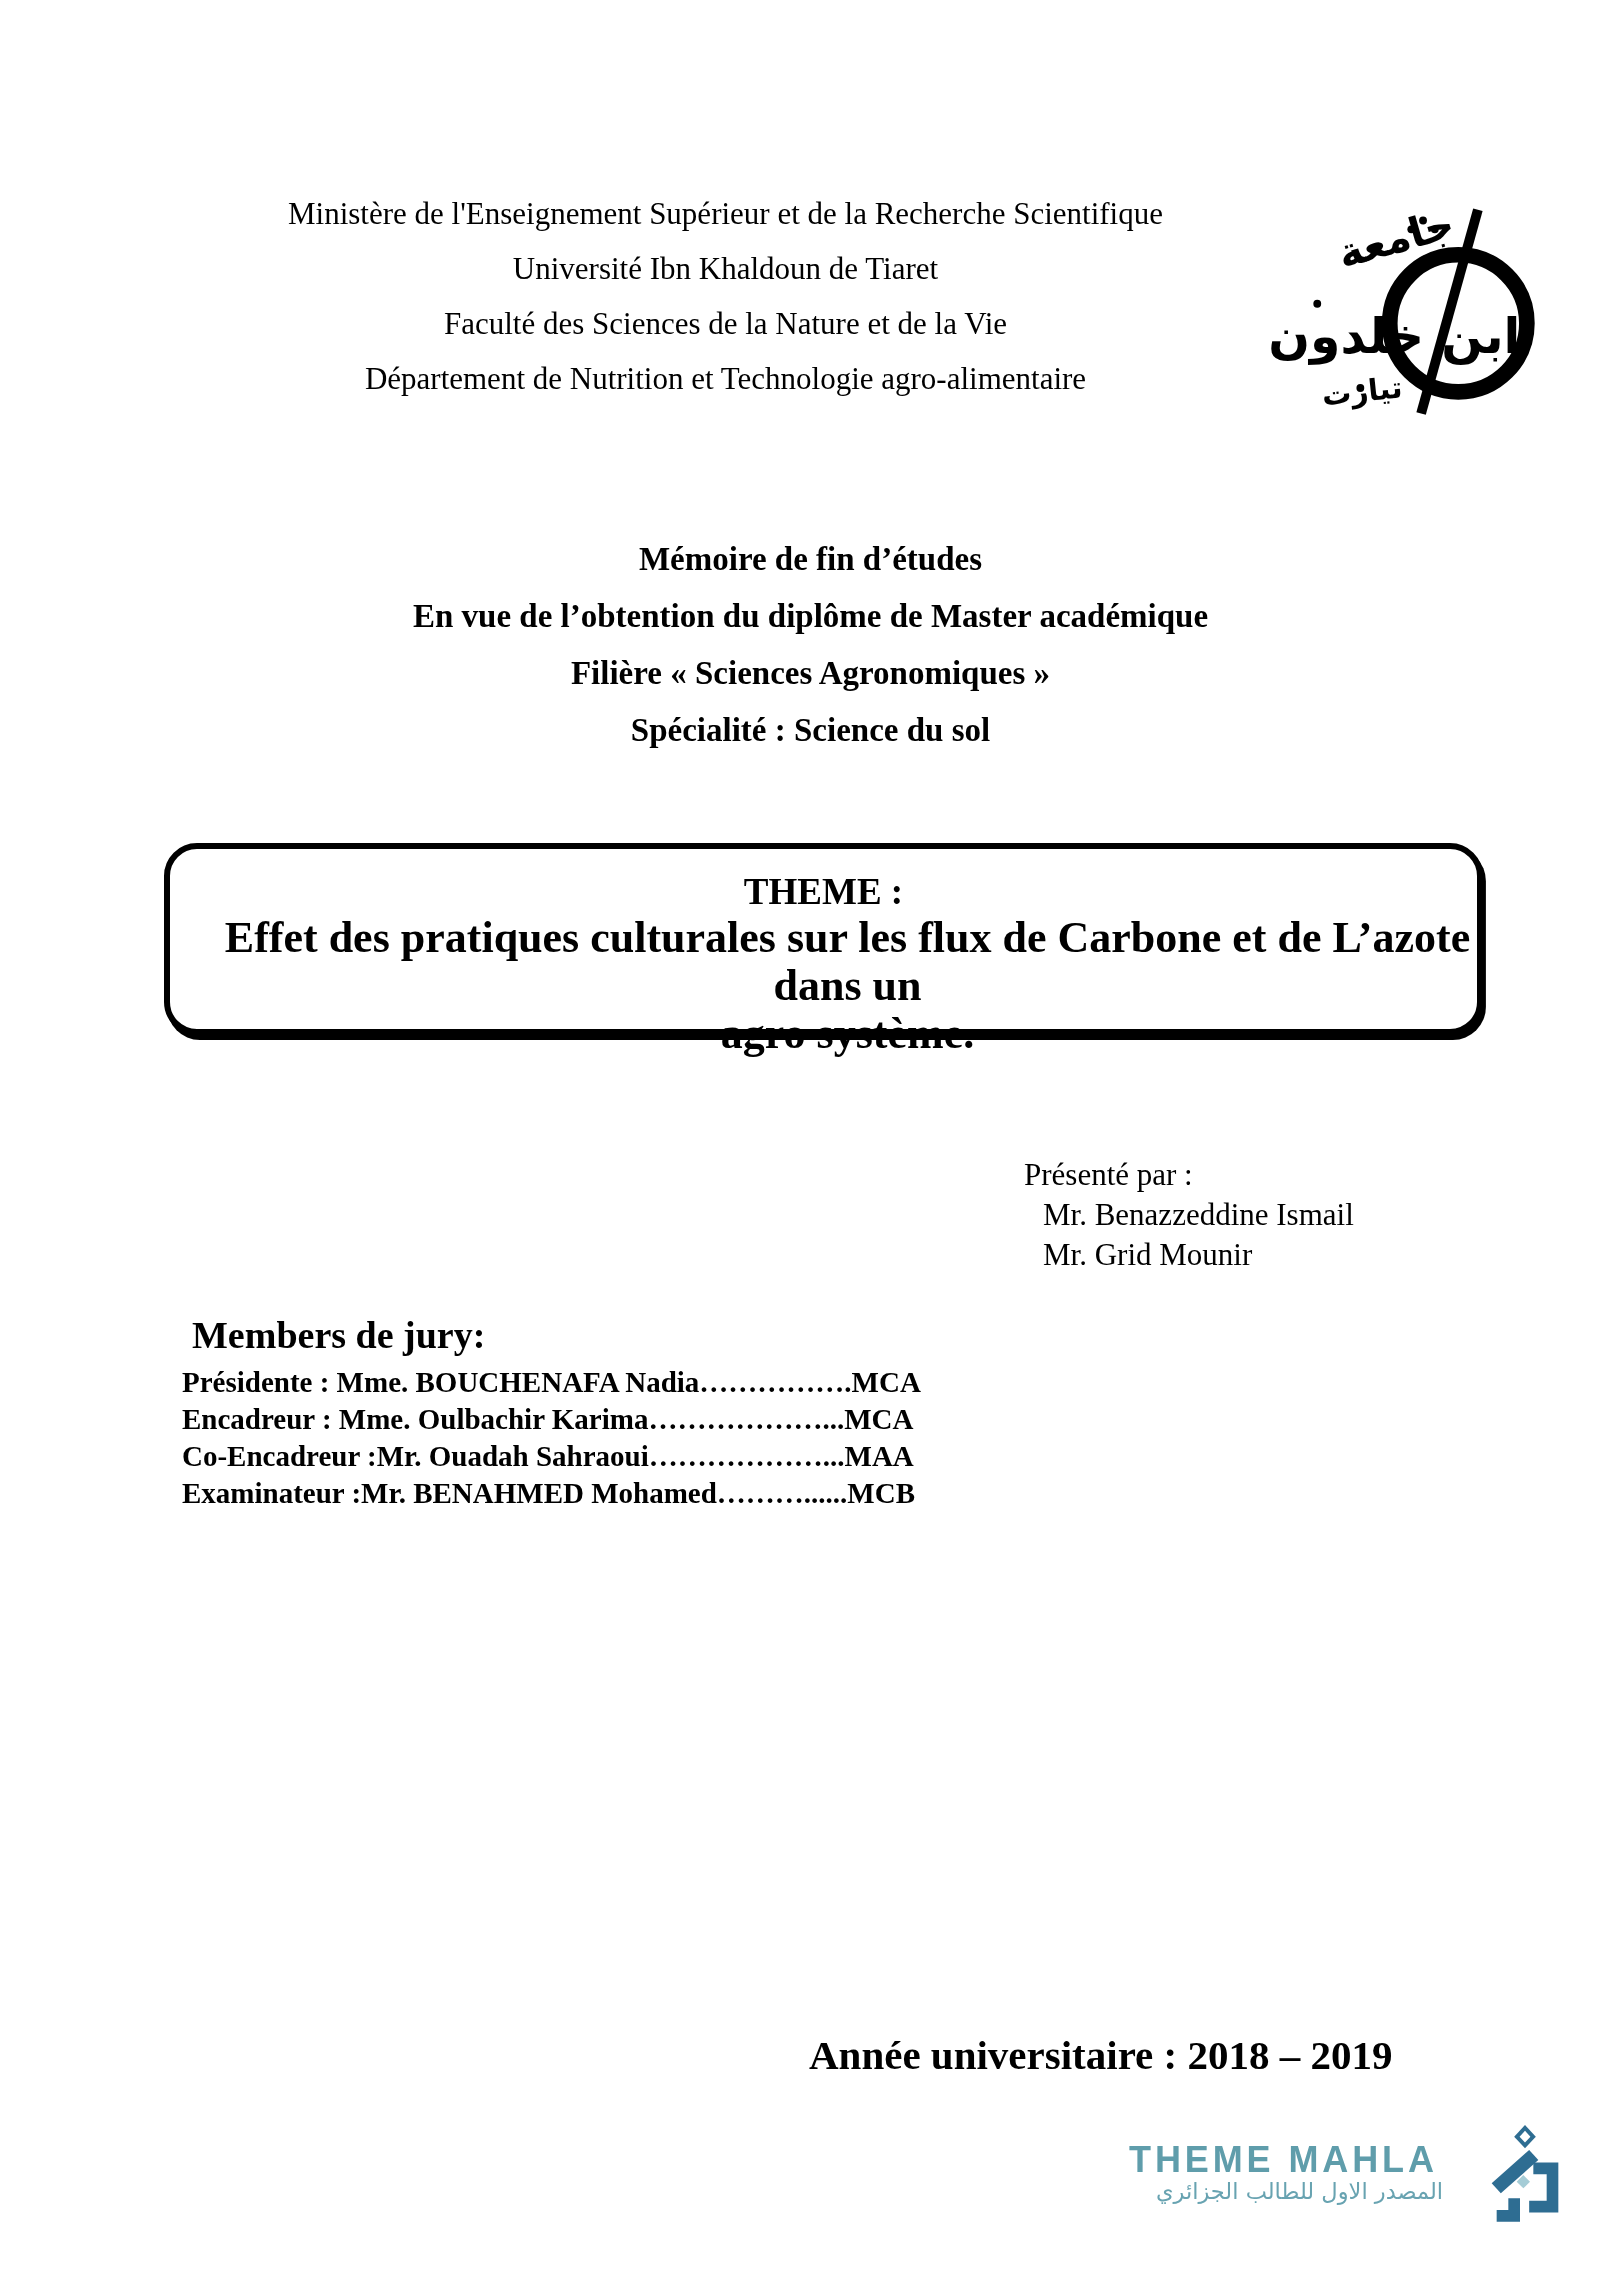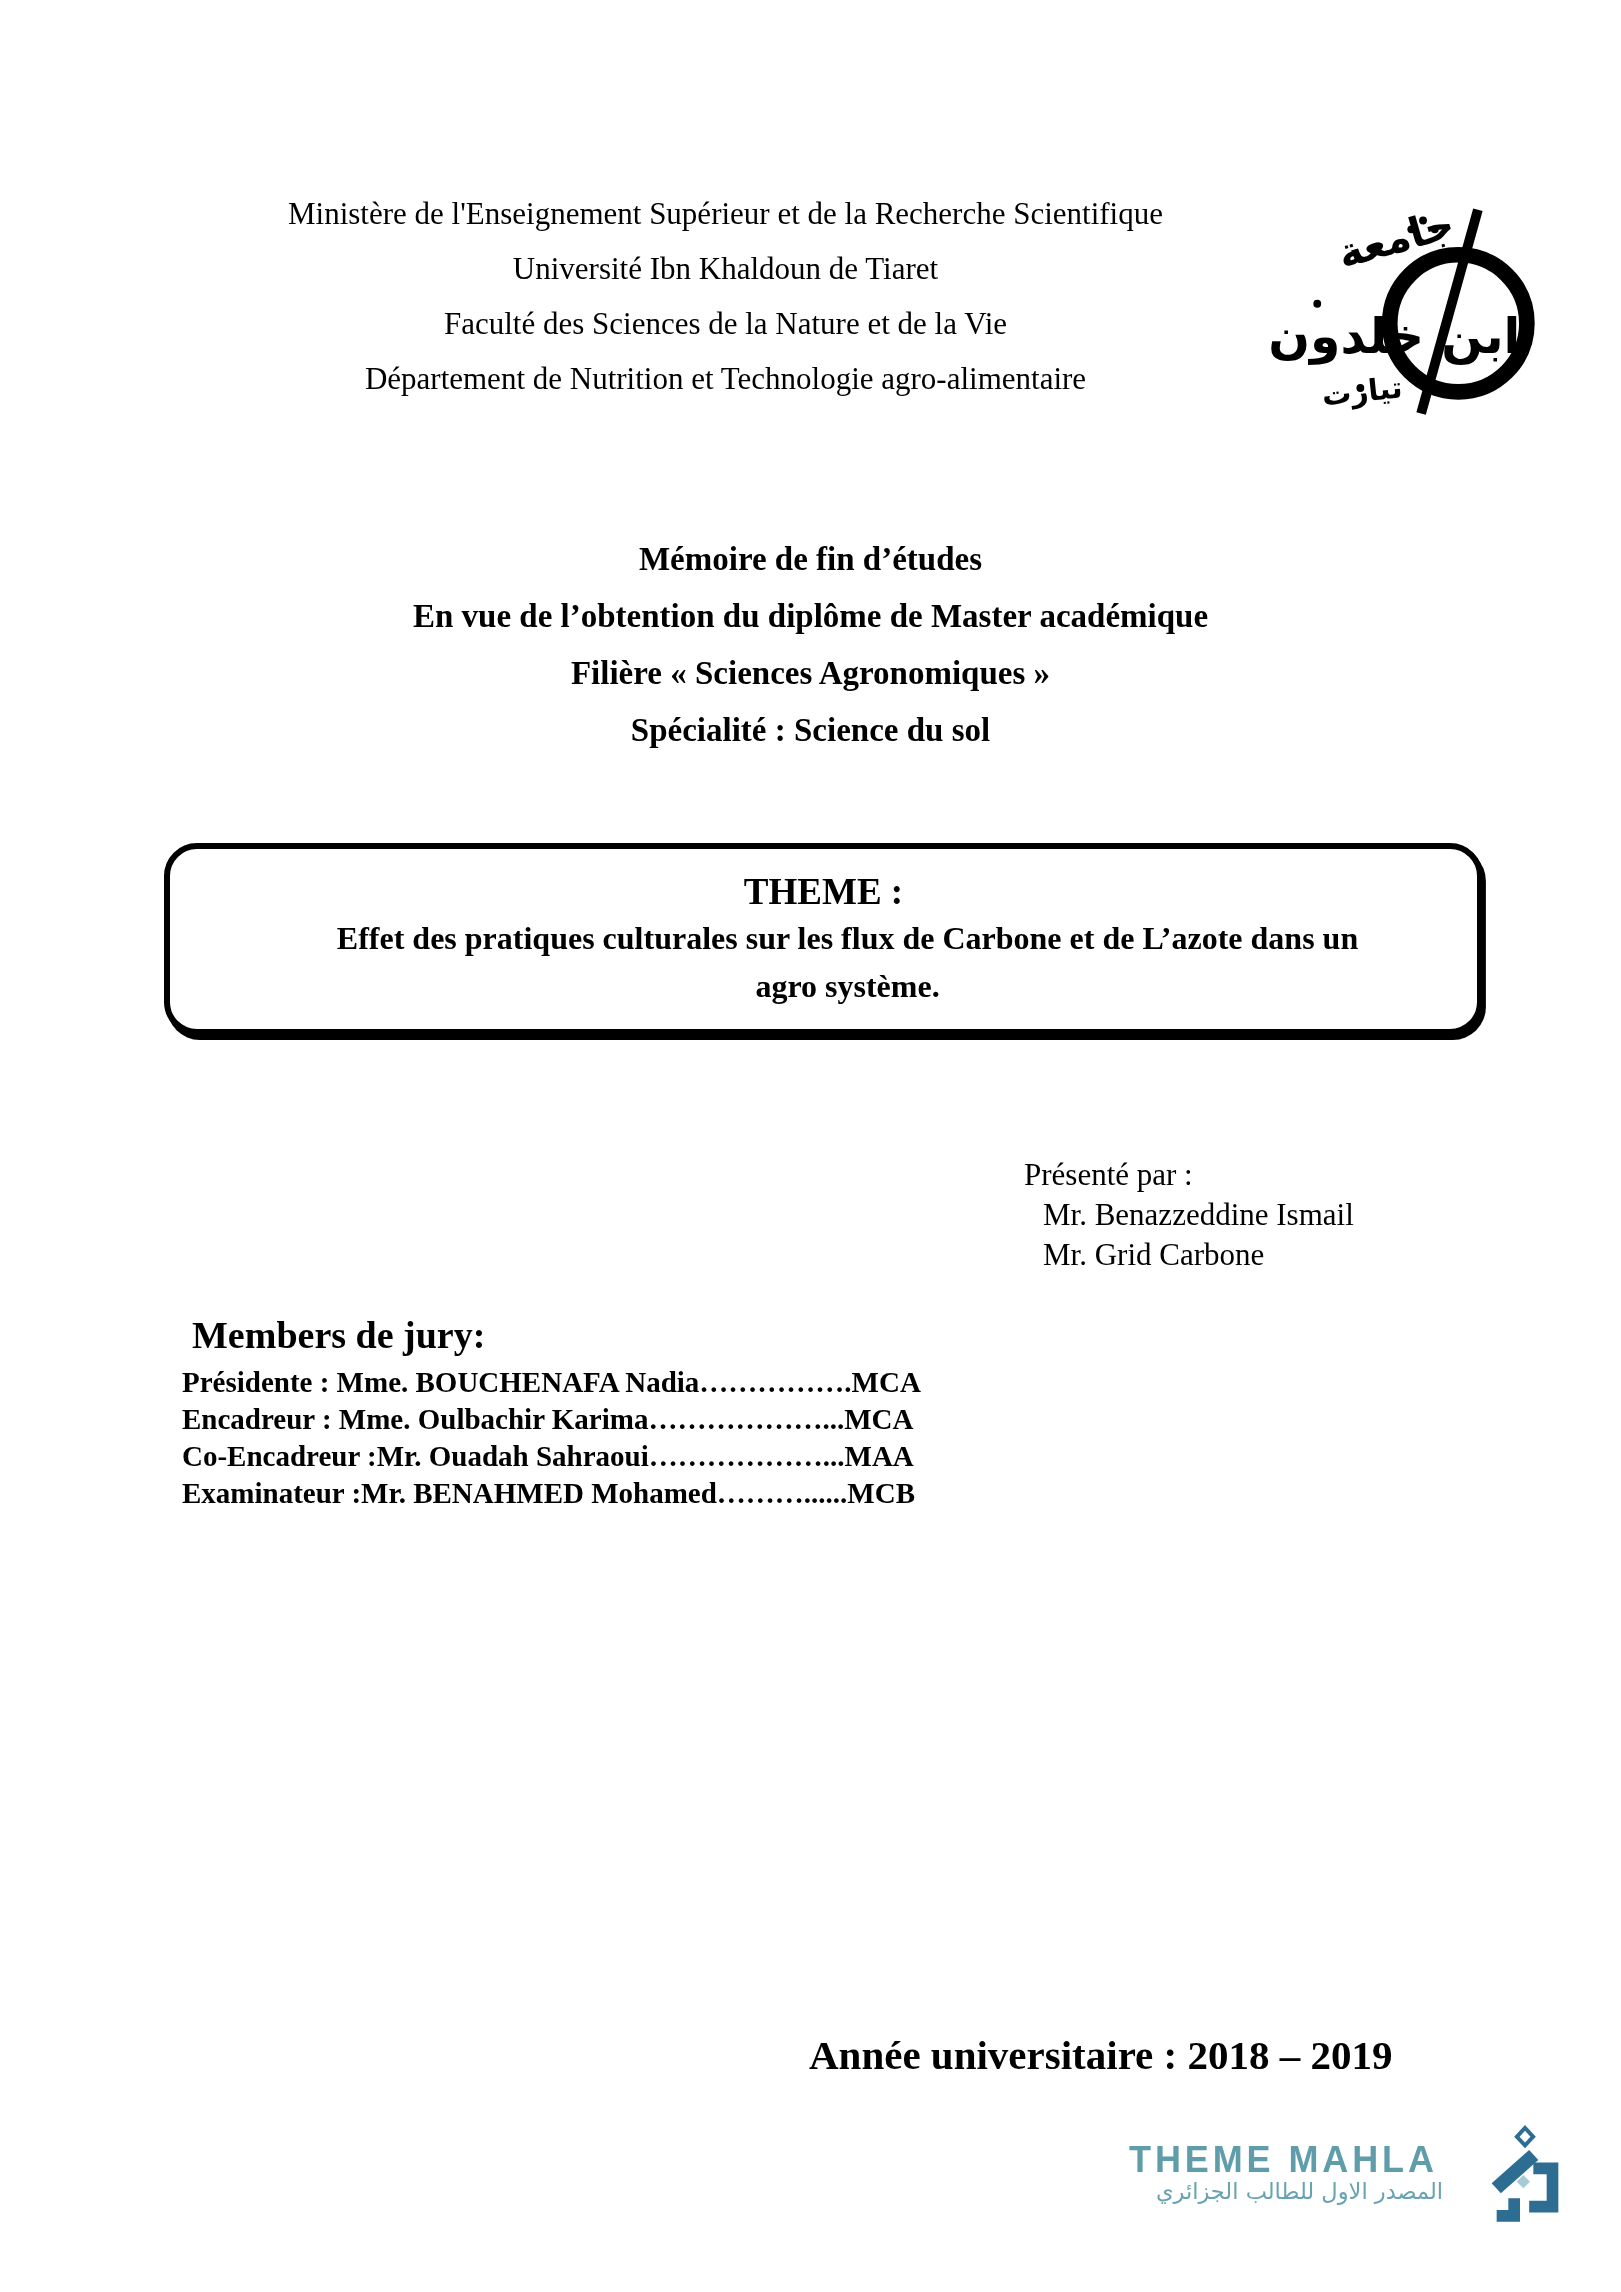--- a/index.html
+++ b/index.html
@@ -28,21 +28,21 @@
   .theme-box {
     position:absolute; left:164px; top:843px;
     box-sizing:border-box; width:1319px; height:192px;
     border:6.9px solid #000; border-radius:33px;
     box-shadow:2.9px 4.9px 0 #000;
     background:#fff;
     text-align:center; font-weight:bold;
     padding-top:19.6px;
   }
   .theme-title { font-size:37px; line-height:45px; }
-  .theme-line  { font-size:32px; line-height:48px;padding-left:48px; }
+  .theme-line  { font-size:44px; line-height:48px;padding-left:48px; }
   
   .presented {
     position:absolute; left:1024px; top:1155px;
     font-weight:normal; font-size:31px; line-height:40px;
   }
   .presented .name { margin-left:19px; }
   
   .jury-heading {
     position:absolute; left:192px; top:1313px;
     font-weight:bold; font-size:38px;
@@ -110,21 +110,21 @@
 
   <div class="theme-box">
     <div class="theme-title">THEME :</div>
     <div class="theme-line">Effet des pratiques culturales sur les flux de Carbone et de L’azote dans un</div>
     <div class="theme-line">agro  système.</div>
   </div>
 
   <div class="presented">
     <div>Présenté par :</div>
     <div class="name">Mr. Benazzeddine Ismail</div>
-    <div class="name">Mr. Grid Carbone</div>
+    <div class="name">Mr. Grid Mounir</div>
   </div>
 
   <div class="jury-heading">Members de jury:</div>
   <div class="jury-list">
     <div>Présidente : Mme. BOUCHENAFA Nadia…………….MCA</div>
     <div>Encadreur : Mme. Oulbachir Karima………………...MCA</div>
     <div>Co-Encadreur :Mr. Ouadah Sahraoui………………...MAA</div>
     <div>Examinateur :Mr. BENAHMED Mohamed………......MCB</div>
   </div>
 

